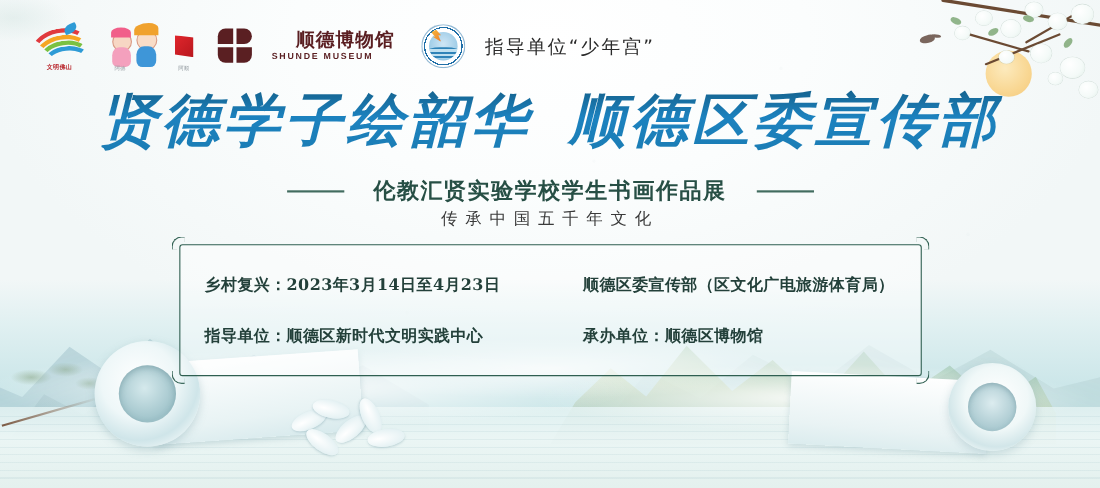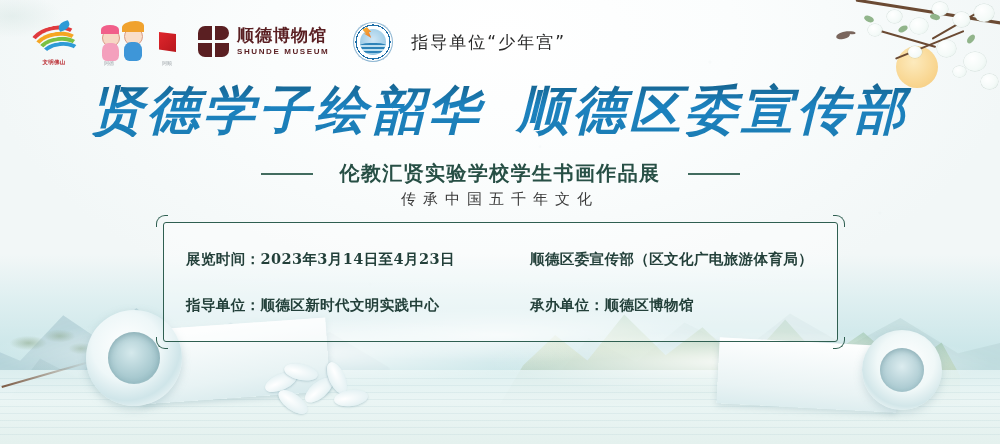--- a/index.html
+++ b/index.html
@@ -203,22 +203,22 @@
 
   .logo-shunde{display:flex;align-items:center;gap:7px;margin-left:20px;}
   .sd-mark{width:32px;height:32px;position:relative;}
   .sd-sq{position:absolute;background:#5a1f22;}
   .sd-tl{left:0;top:0;width:14px;height:14px;border-radius:7px 0 0 0;}
   .sd-tr{left:17px;top:0;width:14px;height:14px;border-radius:0 7px 7px 0;}
   .sd-bl{left:0;top:17px;width:14px;height:14px;border-radius:0 0 0 7px;}
   .sd-br{left:17px;top:17px;width:14px;height:14px;border-radius:0 0 7px 0;}
   .sd-words{display:flex;flex-direction:column;line-height:1;}
   .sd-cn{font-size:17px;color:#5a1f22;font-weight:bold;letter-spacing:1px;
-         font-family:Liberation Mono, monospace;}
-  .sd-en{font-size:8px;color:#5a1f22;letter-spacing:1.6px;margin-top:3px;font-weight:bold;}
+         font-family:Liberation Sans, sans-serif;margin-left:32px;}
+  .sd-en{font-size:8px;color:#5a1f22;letter-spacing:1.6px;margin-top:3px;font-weight:bold;margin-left:10px;}
 
   .logo-school{width:40px;height:40px;border-radius:50%;position:relative;margin-left:24px;
     background:radial-gradient(circle at 50% 50%,#ffffff 0 58%,#1f6fa8 58% 62%,#ffffff 62% 72%,#1f6fa8 72% 100%);
     box-shadow:inset 0 0 0 1px rgba(31,111,168,.5);}
   .school-core{
     position:absolute;left:7px;top:7px;width:26px;height:26px;border-radius:50%;
     background:radial-gradient(circle at 50% 42%,#cfe6f5,#9ccbe6 70%,#5aa7cf 100%);
     overflow:hidden;
   }
   .school-core:after{
@@ -433,21 +433,21 @@
           <span></span>
         </div>
       <div class="corner c-bl">
           <span></span>
         </div>
       <div class="corner c-br">
           <span></span>
         </div>
 
       <div class="info-grid">
-        <div class="info-cell">展览时间：2023年3月14日至4月23日</div>
+        <div class="info-cell">乡村复兴：2023年3月14日至4月23日</div>
 
         <div class="info-cell right">顺德区委宣传部（区文化广电旅游体育局）</div>
         <div class="info-cell">指导单位：顺德区新时代文明实践中心</div>
 
         <div class="info-cell right">承办单位：顺德区博物馆</div>
       </div>
     </div>
 
   </div>
 </div>

